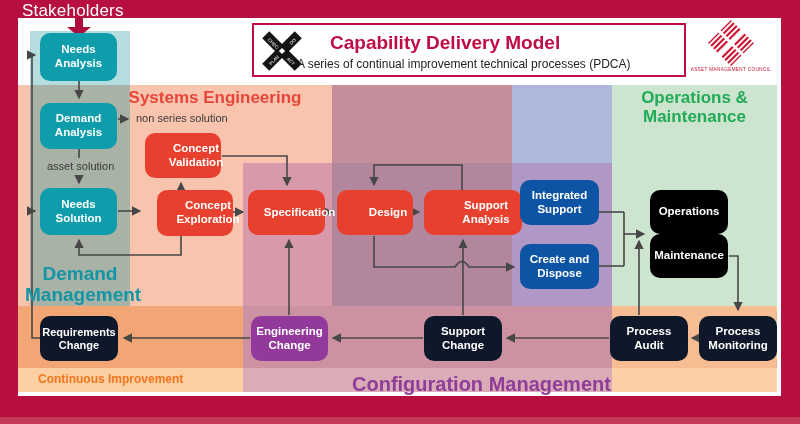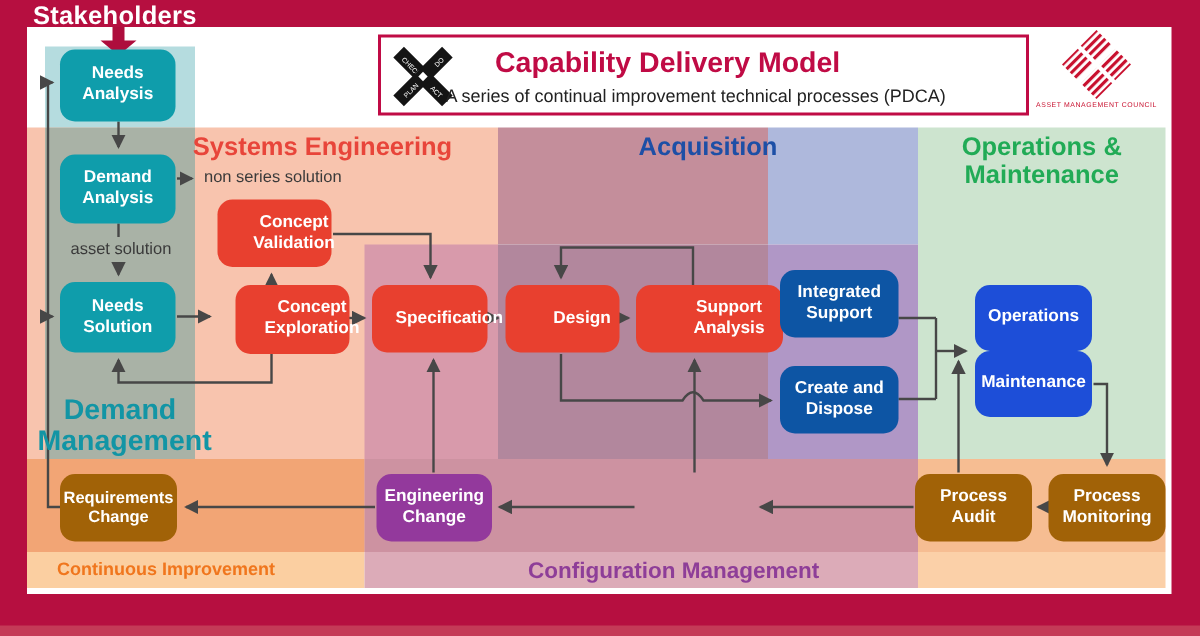--- a/index.html
+++ b/index.html
@@ -2,50 +2,50 @@
 <html><head>
 <meta charset="utf-8">
 <style>
   html,body{margin:0;padding:0;}
   body{font-family:"Liberation Sans", sans-serif;}
   .canvas{position:relative;width:800px;height:424px;background:#b60f40;overflow:hidden;}
   .panel{position:absolute;left:18px;top:18px;width:763px;height:378px;background:#ffffff;}
   .tile{position:absolute;}
   .bottom-strip{position:absolute;left:0;top:417px;width:800px;height:7px;background:#c43a57;}
 
-  .stakeholders{position:absolute;left:22px;top:1px;color:#ffffff;font-size:17px;font-weight:bold;letter-spacing:.2px;}
+  .stakeholders{position:absolute;left:22px;top:1px;color:#ffffff;font-size:17px;font-weight:normal;letter-spacing:.2px;}
 
   .titlebox{position:absolute;left:252px;top:23px;width:434px;height:54px;background:#ffffff;border:2px solid #c00b45;box-sizing:border-box;}
   .titlebox .pdca{position:absolute;left:4px;top:2px;}
   .titlebox .t{position:absolute;left:76px;top:7px;font-size:19px;font-weight:bold;color:#c00b45;white-space:nowrap;}
   .titlebox .s{position:absolute;left:43px;top:32px;font-size:12px;color:#222222;white-space:nowrap;}
 
   .amc{position:absolute;left:686px;top:19px;width:90px;height:56px;}
   .amc .cap{position:absolute;left:0;top:48px;width:90px;text-align:center;font-size:4.6px;color:#c8102e;letter-spacing:.4px;white-space:nowrap;}
 
   .rlabel{position:absolute;font-weight:bold;text-align:center;line-height:1.1;z-index:7;}
   .lab-se{left:115px;top:89px;width:200px;font-size:17px;color:#e8453a;}
   .lab-acq{left:372px;top:89px;width:200px;font-size:17px;color:#1d4fa6;}
   .lab-om{left:612px;top:89px;width:165px;font-size:17px;color:#21ab56;}
   .lab-om .inner{width:130px;margin:0 auto;}
   .lab-dm{left:18px;top:264px;width:124px;font-size:19px;color:#1295a5;}
   .lab-dm .inner{width:110px;margin:0 auto;}
   .lab-ci{left:38px;top:373px;width:260px;font-size:12px;color:#f0761d;text-align:left;}
-  .lab-cm{left:352px;top:373px;width:260px;font-size:15px;color:#8e3e98;text-align:left;}
+  .lab-cm{left:352px;top:373px;width:260px;font-size:20px;color:#8e3e98;text-align:left;}
 
   .ann{position:absolute;font-size:11px;color:#3a3a3a;z-index:7;white-space:nowrap;}
   .ann-nas{left:136px;top:112px;}
   .ann-as{left:47px;top:160px;}
 
   .box{position:absolute;border-radius:10px;color:#ffffff;font-weight:bold;font-size:11.5px;line-height:1.18;display:flex;align-items:center;justify-content:center;text-align:center;z-index:6;padding:2px;box-sizing:border-box;}
   .teal{background:#0f9dab;}
   .red{background:#e8402f;padding-left:28px;}
   .blue{background:#0d55a4;}
-  .green{background:#1d4ed8;text-align:center;}
-  .orange{background:#a16207;}
+  .green{background:#000000;text-align:center;}
+  .orange{background:#0f172a;}
   .purple{background:#93399c;}
 
   .b-na{left:40px;top:33px;width:77px;height:48px;}
   .b-da{left:40px;top:103px;width:77px;height:46px;}
   .b-ns{left:40px;top:188px;width:77px;height:47px;}
   .b-cv{left:145px;top:133px;width:76px;height:45px;}
   .b-ce{left:145px;top:190px;width:76px;height:46px;margin-left:12px;}
   .b-sp{left:248px;top:190px;width:77px;height:45px;}
   .b-de{left:337px;top:190px;width:76px;height:45px;}
   .b-sa{left:424px;top:190px;width:98px;height:45px;}
@@ -115,21 +115,20 @@
         </pattern>
       </defs>
       <polygon points="45,1 68,24 45,47 22,24" fill="url(#rs)"></polygon>
       <line x1="33" y1="12" x2="57" y2="36" stroke="#ffffff" stroke-width="3"></line>
       <line x1="57" y1="12" x2="33" y2="36" stroke="#ffffff" stroke-width="3"></line>
     </svg>
     <div class="cap">ASSET MANAGEMENT COUNCIL</div>
   </div>
 
   <div class="rlabel lab-se">Systems Engineering</div>
-  <div class="rlabel lab-acq">Acquisition</div>
   <div class="rlabel lab-om">
       <div class="inner">Operations &amp; Maintenance</div>
     </div>
   <div class="rlabel lab-dm">
       <div class="inner">Demand Management</div>
     </div>
   <div class="rlabel lab-ci">Continuous Improvement</div>
   <div class="rlabel lab-cm">Configuration Management</div>
 
   <div class="ann ann-nas">non series solution</div>
@@ -182,16 +181,17 @@
   <div class="box red b-ce">Concept Exploration</div>
   <div class="box red b-sp">Specification</div>
   <div class="box red b-de">Design</div>
   <div class="box red b-sa">Support Analysis</div>
   <div class="box blue b-is">Integrated Support</div>
   <div class="box blue b-cd">Create and Dispose</div>
   <div class="box green b-op">Operations</div>
   <div class="box green b-mt">Maintenance</div>
   <div class="box orange b-rc">Requirements Change</div>
   <div class="box purple b-ec">Engineering Change</div>
+  <div class="box orange b-sc">Support Change</div>
   <div class="box orange b-pa">Process Audit</div>
   <div class="box orange b-pm">Process Monitoring</div>
 
 </div>
 
 </body></html>

